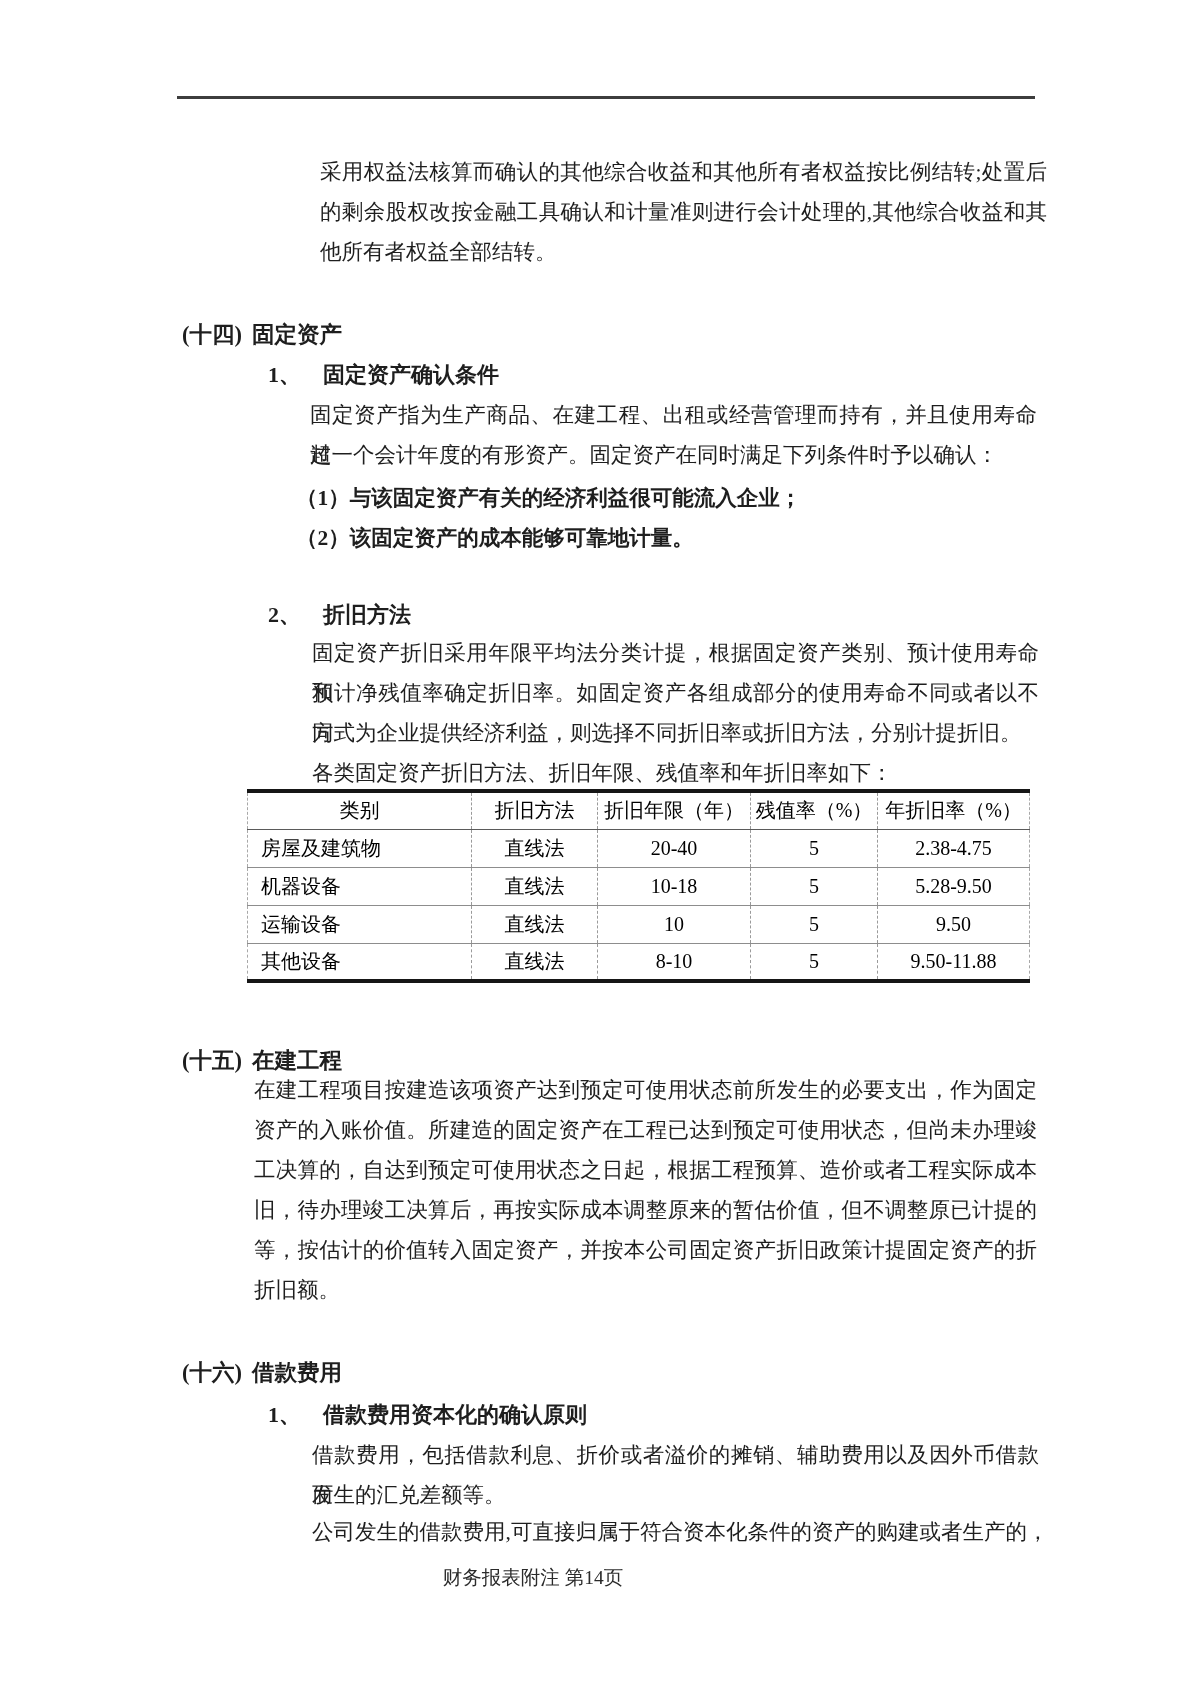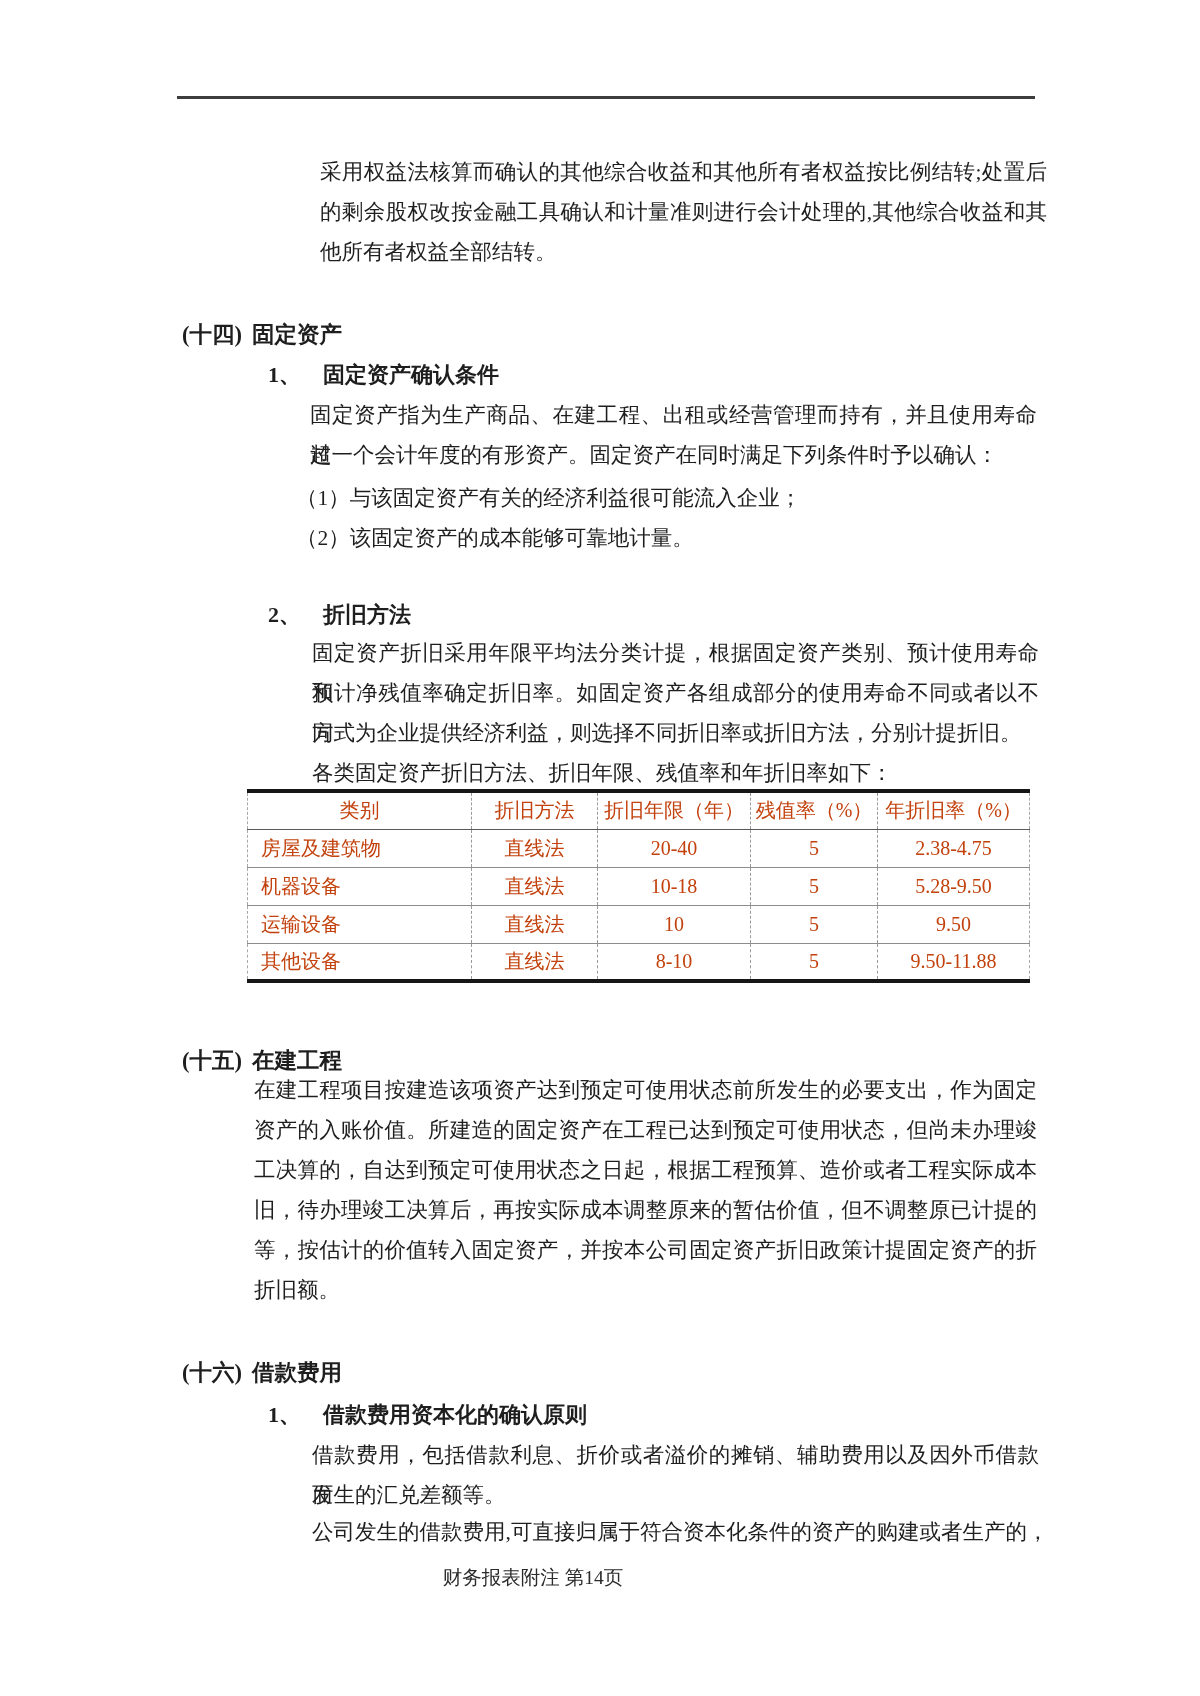--- a/index.html
+++ b/index.html
@@ -21,21 +21,21 @@
   .sec-head .sec-title{position:absolute;left:70px;top:0;}
   .sub-head{height:40px;line-height:40px;font-size:22px;font-weight:700;white-space:nowrap;}
   .sub-head .sub-title{position:absolute;left:55px;top:0;}
   table.dep{
     border-collapse:collapse;table-layout:fixed;
     width:782px;
     border-top:4px solid #161616;
     border-bottom:4px solid #161616;
     border-left:1px dashed #a8a8a8;
     border-right:1px dashed #a8a8a8;
-    font-size:20px;color:#c2410c;
+    font-size:20px;color:#000000;
   }
   table.dep col.c1{width:224px;}
   table.dep col.c2{width:126px;}
   table.dep col.c3{width:153px;}
   table.dep col.c4{width:127px;}
   table.dep col.c5{width:152px;}
   table.dep th,table.dep td{
     box-sizing:border-box;height:38px;padding:0;
     font-weight:400;text-align:center;vertical-align:middle;
     border-right:1px dashed #9a9a9a;
@@ -68,21 +68,21 @@
   <div class="abs sub-head" style="left:268px;top:355px;">
     <span>1、</span>
     <span class="sub-title">固定资产确认条件</span>
   </div>
 
   <div class="abs" style="left:310px;top:395px;width:727px;">
     <span class="line jline">固定资产指为生产商品、在建工程、出租或经营管理而持有，并且使用寿命超</span>
     <span class="line lline">过一个会计年度的有形资产。固定资产在同时满足下列条件时予以确认：</span>
   </div>
 
-  <div class="abs" style="left:296px;top:478px;width:740px;">
+  <div class="abs" style="left:296px;top:478px;width:740px;font-weight:bold;">
     <span class="line lline">（1）与该固定资产有关的经济利益很可能流入企业；</span>
     <span class="line lline">（2）该固定资产的成本能够可靠地计量。</span>
   </div>
 
   <div class="abs sub-head" style="left:268px;top:595px;">
     <span>2、</span>
     <span class="sub-title">折旧方法</span>
   </div>
 
   <div class="abs" style="left:312px;top:633px;width:727px;">

